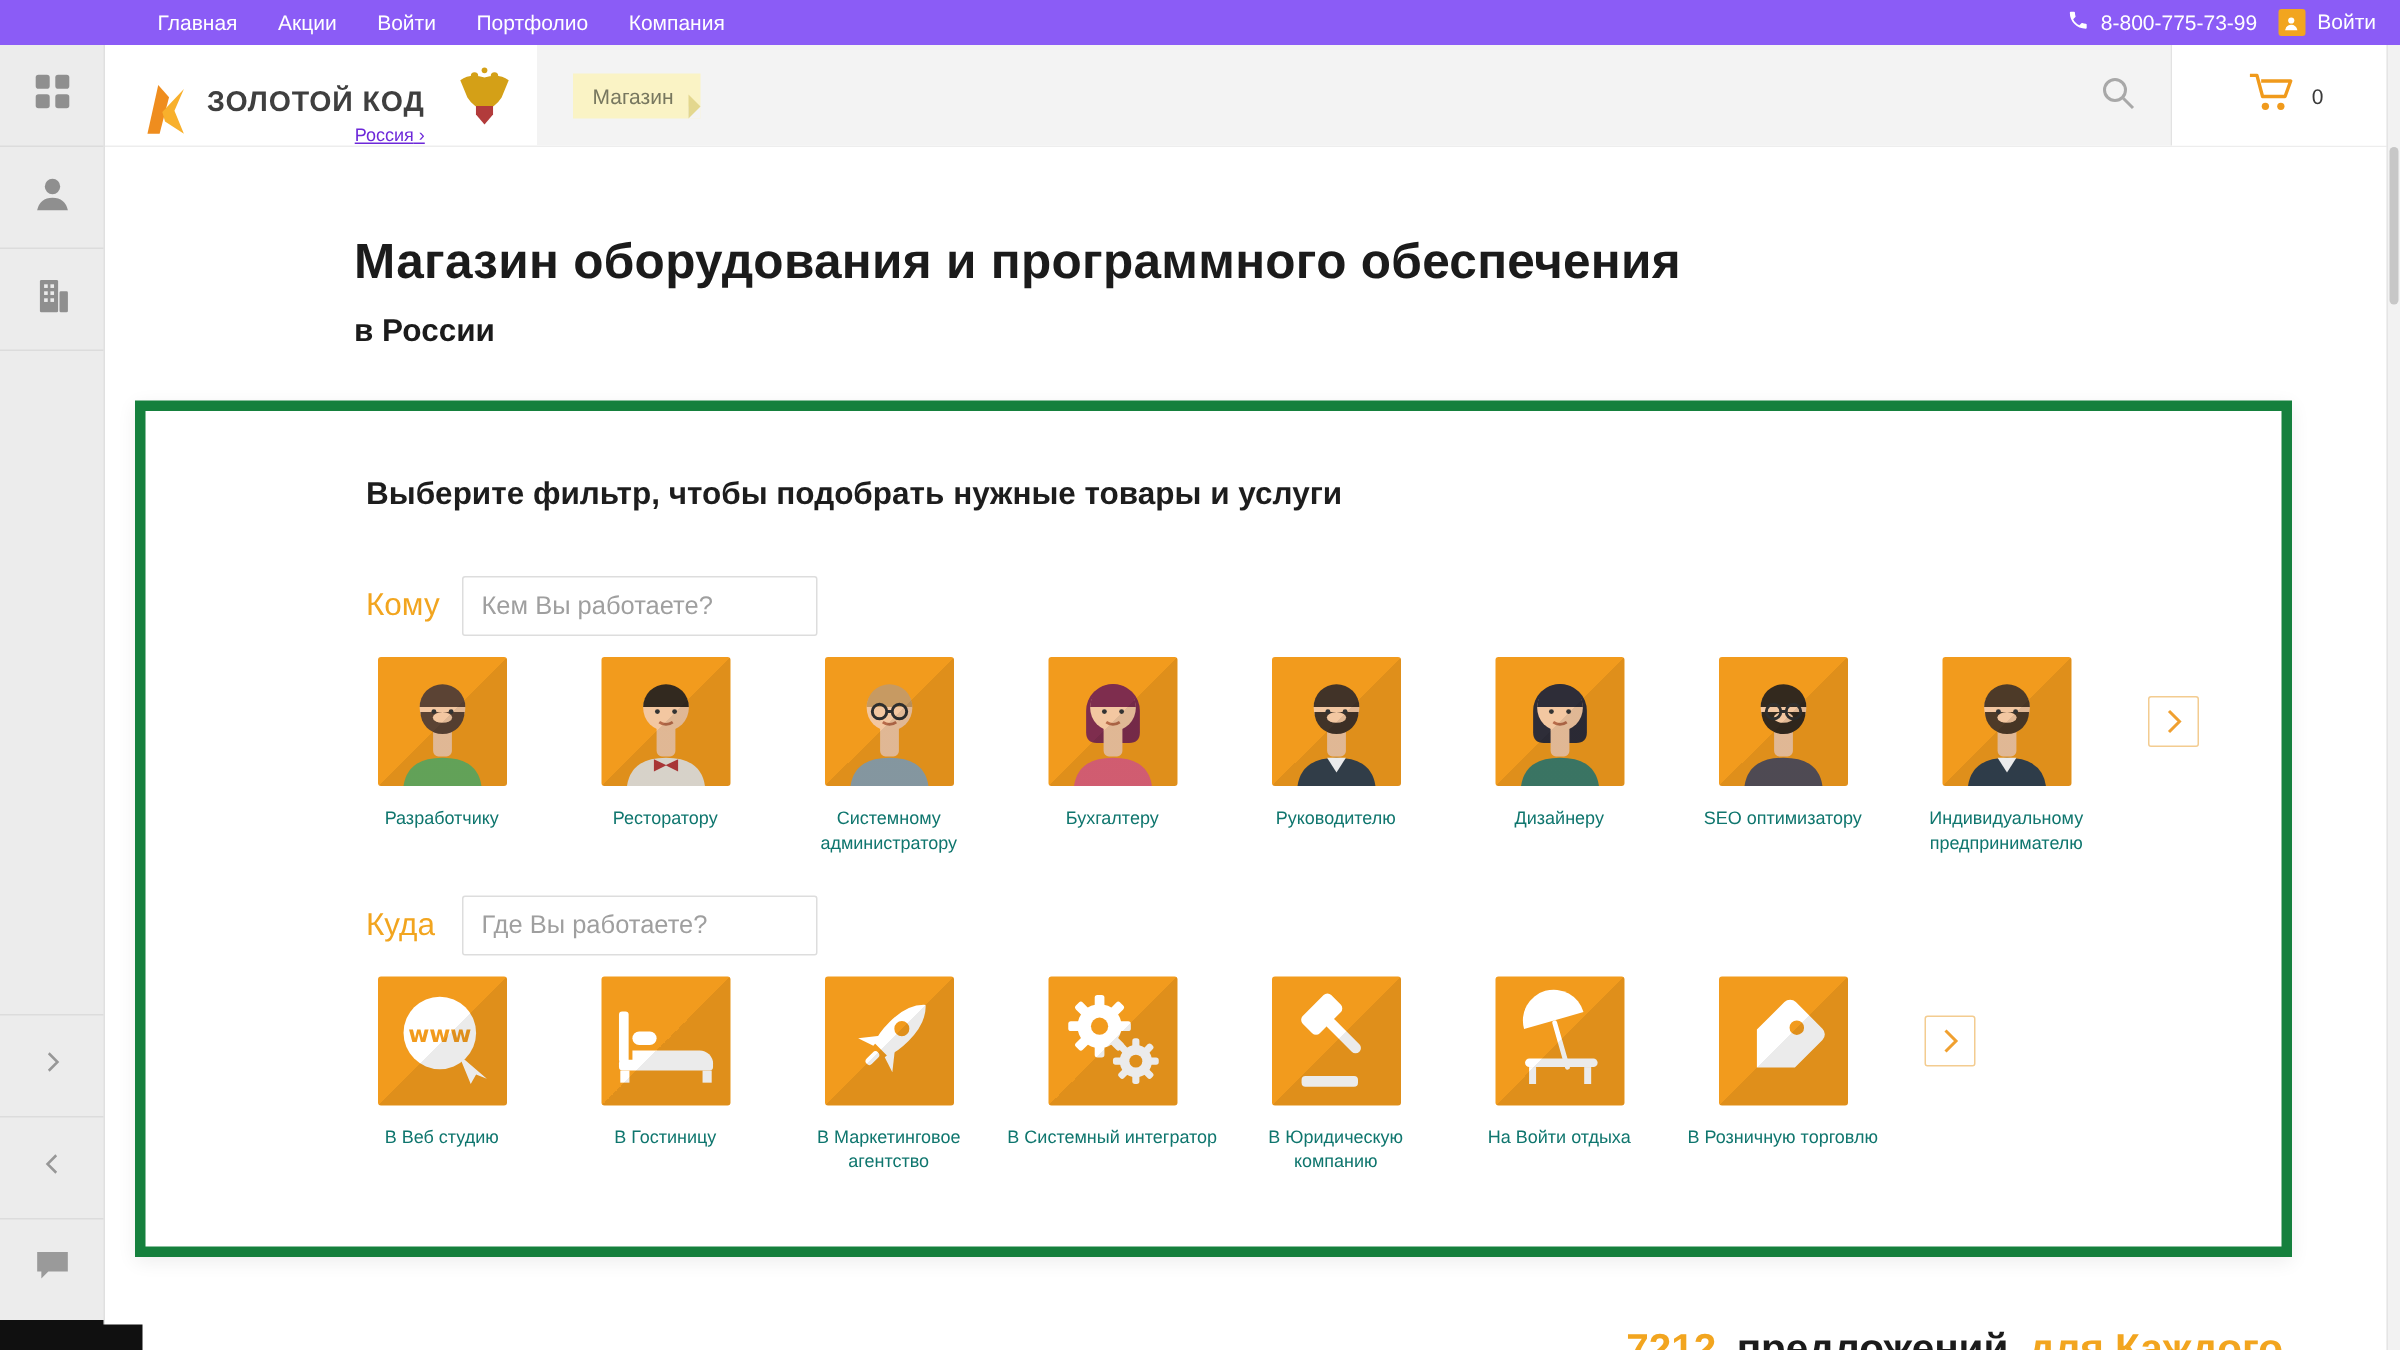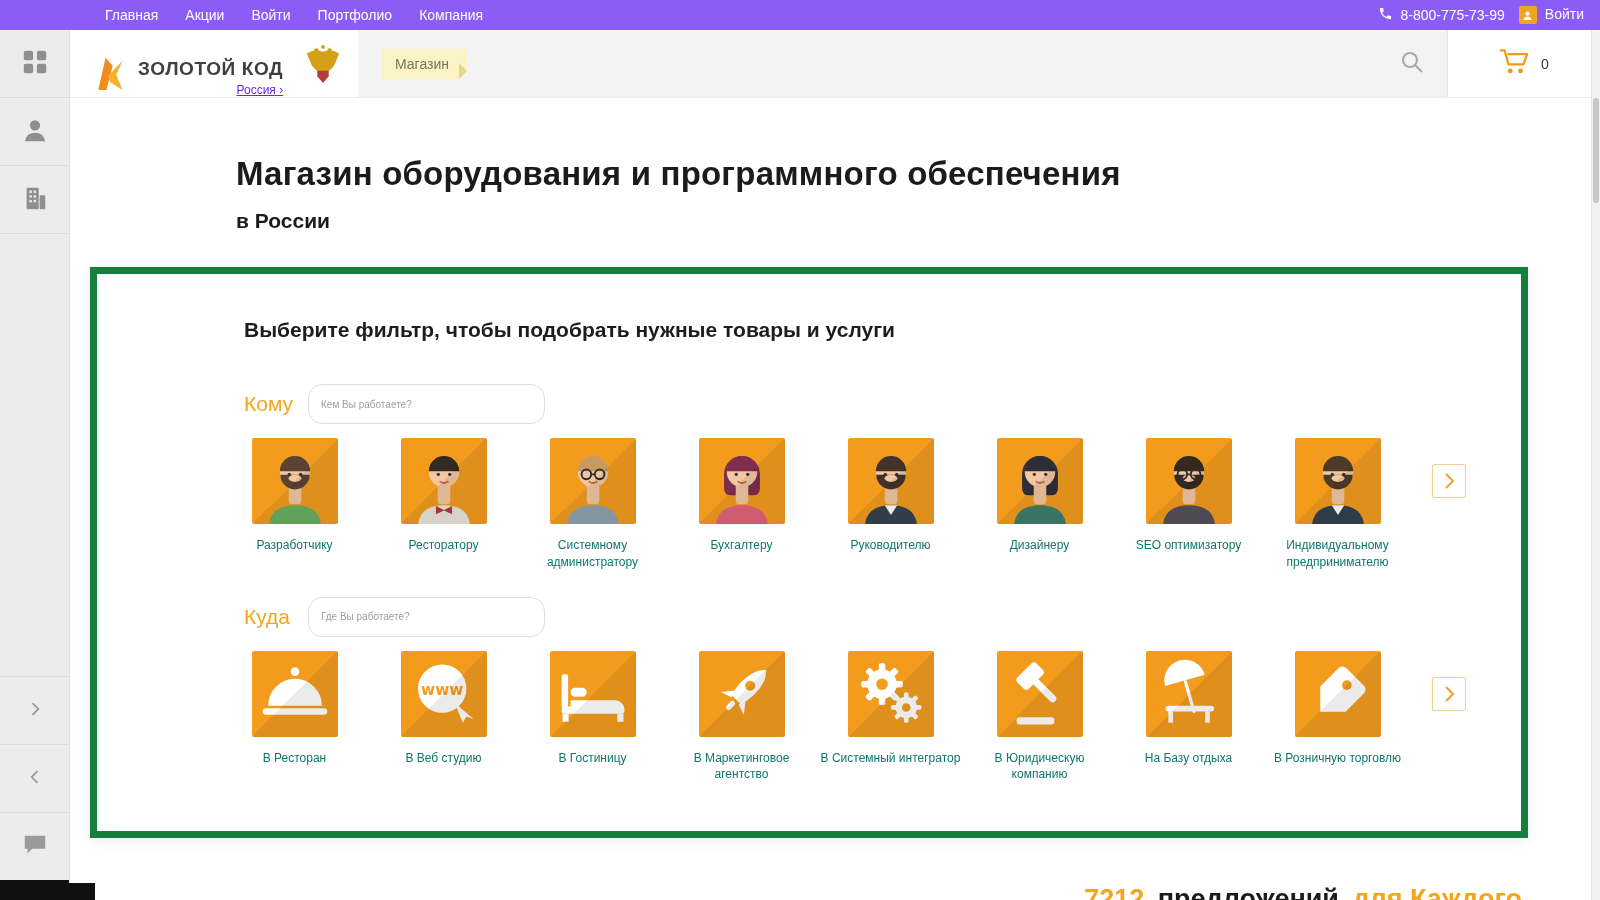--- a/index.html
+++ b/index.html
@@ -54,22 +54,22 @@
   .page-title{margin:57px 0 0 166px;font-size:33px;font-weight:bold;color:#1b1b1b;letter-spacing:.2px}
   .page-subtitle{margin:16px 0 0 166px;font-size:21px;font-weight:bold;color:#1b1b1b}
 
   .filter-card{margin:34px 72px 0 20px;background:#fff;border:7px solid #15803d;
                box-shadow:0 3px 12px rgba(0,0,0,.07);padding:44px 26px 48px 147px}
   .card-heading{font-size:21px;font-weight:bold;color:#1d1d1d}
 
   .filter-row{display:flex;align-items:center;margin-top:42px}
   .filter-row.second{margin-top:26px}
   .filter-label{width:64px;font-size:21px;color:#F2A51F}
-  .filter-input{width:237px;height:40px;border:1px solid #ddd;border-radius:14px;
-                font-size:10px;color:#555;padding:0 12px;font-family:"Liberation Sans",sans-serif;outline:none}
+  .filter-input{width:237px;height:40px;border:1px solid #ddd;border-radius:2px;
+                font-size:17px;color:#555;padding:0 12px;font-family:"Liberation Sans",sans-serif;outline:none}
   .filter-input::placeholder{color:#9f9f9f}
 
   .tiles-row{display:flex;align-items:flex-start;margin-top:14px;margin-left:-24px}
   .tiles{display:flex}
   .tile{width:149px;flex:0 0 auto;display:flex;flex-direction:column;align-items:center;cursor:pointer}
   .tile-img{width:86px;height:86px;background:#F29B1D;border-radius:2px;position:relative;overflow:hidden}
   .tile-img::after{content:"";position:absolute;inset:0;
                    background:linear-gradient(135deg,rgba(0,0,0,0) 50%,rgba(0,0,0,.08) 50%)}
   .tile-img svg{width:100%;height:100%;display:block}
   .tile-label{margin-top:13px;font-size:12px;color:#0f766e;text-align:center;line-height:1.4;max-width:142px}
@@ -378,30 +378,20 @@
       </div>
 
       <div class="filter-row second">
         <span class="filter-label">Куда</span>
         <input class="filter-input" type="text" placeholder="Где Вы работаете?" style="">
       </div>
       <div class="tiles-row">
         <div class="tiles">
             <div class="tile">
               <div class="tile-img">
-                <svg viewBox="0 0 48 48" fill="#fff">
-                  <circle cx="24" cy="11.5" r="2.4"></circle>
-                  <path d="M9 30.5a15 15 0 0 1 30 0z"></path>
-                  <rect x="6" y="32" width="36" height="3.6" rx="1.8"></rect>
-                </svg>
-              </div>
-              <div class="tile-label">В Ресторан</div>
-            </div>
-            <div class="tile">
-              <div class="tile-img">
                 <svg viewBox="0 0 48 48">
                   <circle cx="23" cy="21" r="13.5" fill="#fff"></circle>
                   <text x="23" y="24.5" font-size="8.5" font-weight="bold" fill="#F29B1D" text-anchor="middle" font-family="DejaVu Sans,sans-serif">www</text>
                   <path d="M30 29l4.5 11 2-3.5 4 1.5z" fill="#fff"></path>
                 </svg>
               </div>
               <div class="tile-label">В Веб студию</div>
             </div>
             <div class="tile">
               <div class="tile-img">
@@ -476,21 +466,21 @@
                 <svg viewBox="0 0 48 48" fill="#fff">
                   <g transform="rotate(-16 21 14)">
                     <path d="M9.5 16.5a11.5 11.5 0 0 1 23 0z"></path>
                     <rect x="20.2" y="16.5" width="1.8" height="19" rx="0.9"></rect>
                   </g>
                   <rect x="11" y="30.5" width="27" height="3.2" rx="1.6"></rect>
                   <rect x="12.5" y="33.7" width="2.6" height="6.3"></rect>
                   <rect x="33" y="33.7" width="2.6" height="6.3"></rect>
                 </svg>
               </div>
-              <div class="tile-label">На Базу отдыха</div>
+              <div class="tile-label">На Войти отдыха</div>
             </div>
             <div class="tile">
               <div class="tile-img">
                 <svg viewBox="0 0 48 48">
                   <g transform="rotate(45 24 24)">
                     <path d="M17 10.5h14a3 3 0 0 1 3 3V28l-10 10-10-10V13.5a3 3 0 0 1 3-3z" fill="#fff"></path>
                     <circle cx="24" cy="17" r="2.7" fill="#F29B1D"></circle>
                   </g>
                 </svg>
               </div>

